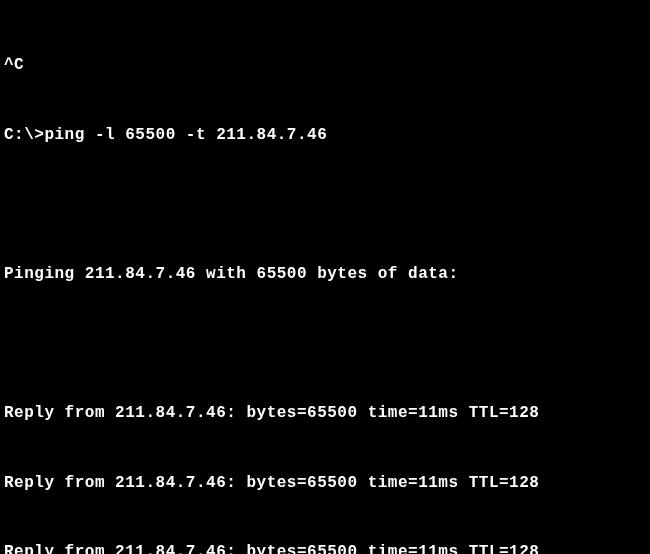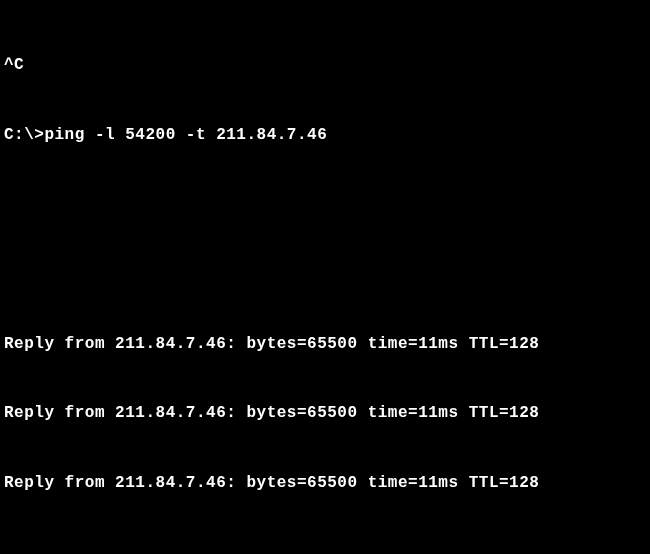--- a/index.html
+++ b/index.html
@@ -26,22 +26,23 @@
     .line {
       display: block;
       min-height: 1.45em;
     }
   </style>
 </head>
 <body>
 
 <div class="terminal">
   <span class="line">^C</span>
-  <span class="line"><span>C:\&gt;</span><span>ping -l 54200 -t 211.84.7.46</span></span>
+  <span class="line"><span>C:\&gt;</span><span>ping -l 65500 -t 211.84.7.46</span></span>
   <span class="line"> </span>
+  <span class="line">Pinging 211.84.7.46 with 65500 bytes of data:</span>
   <span class="line"> </span>
   <span class="line">Reply from 211.84.7.46: bytes=65500 time=11ms TTL=128</span>
   <span class="line">Reply from 211.84.7.46: bytes=65500 time=11ms TTL=128</span>
   <span class="line">Reply from 211.84.7.46: bytes=65500 time=11ms TTL=128</span>
   
   
   
   
   
   

